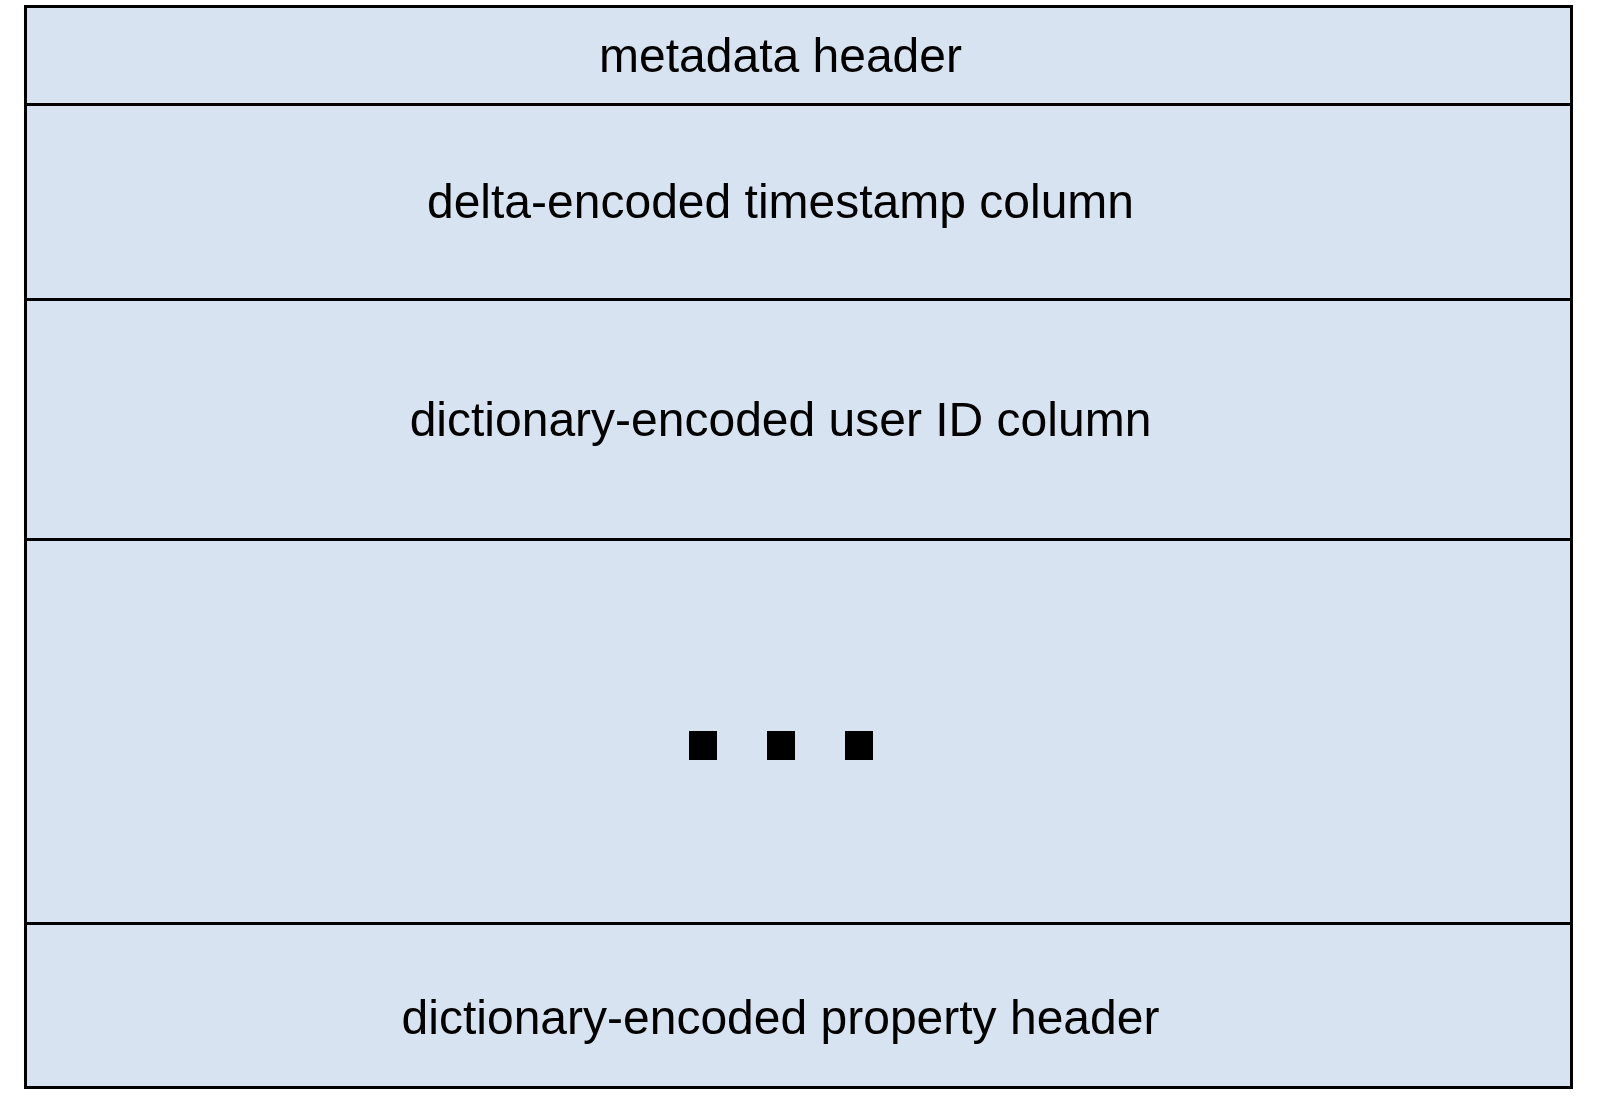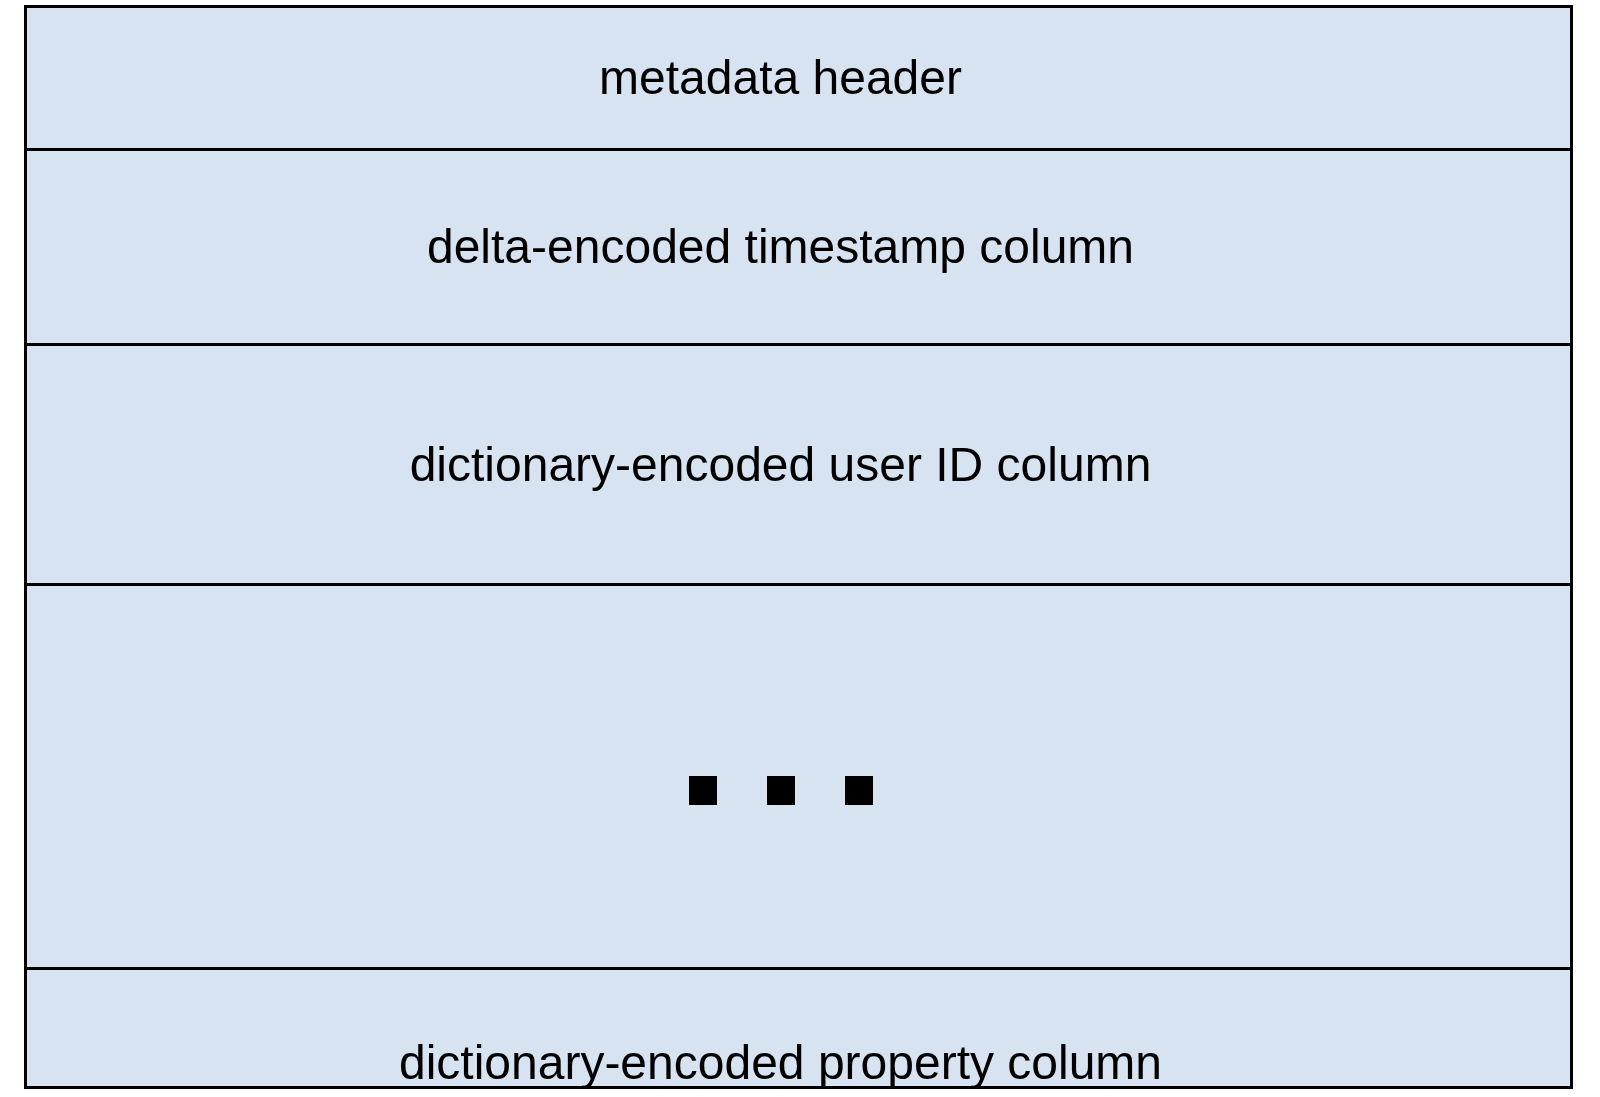--- a/index.html
+++ b/index.html
@@ -37,21 +37,21 @@
     display: flex;
     align-items: center;
     justify-content: center;
     border-bottom: 3px solid #000000;
     flex: 0 0 auto;
   }
   .block-row:last-child {
     border-bottom: none;
   }
 
-  .row-1 { height: 143px; }
+  .row-1 { height: 98px; }
   .row-2 { height: 195px; }
   .row-3 { height: 240px; }
   .row-4 { height: 384px; }
   .row-5 { height: 186px; }
 
   .block-label {
     font-size: 48px;
     line-height: 1;
     color: #000000;
     white-space: nowrap;
@@ -92,17 +92,17 @@
 
     <div class="block-row row-4">
       <div class="ellipsis-group">
         <div class="ellipsis-square"></div>
         <div class="ellipsis-square"></div>
         <div class="ellipsis-square"></div>
       </div>
     </div>
 
     <div class="block-row row-5">
-      <span class="block-label">dictionary-encoded property column</span>
+      <span class="block-label">dictionary-encoded property header</span>
     </div>
 
   </div>
 </div>
 
 </body></html>

